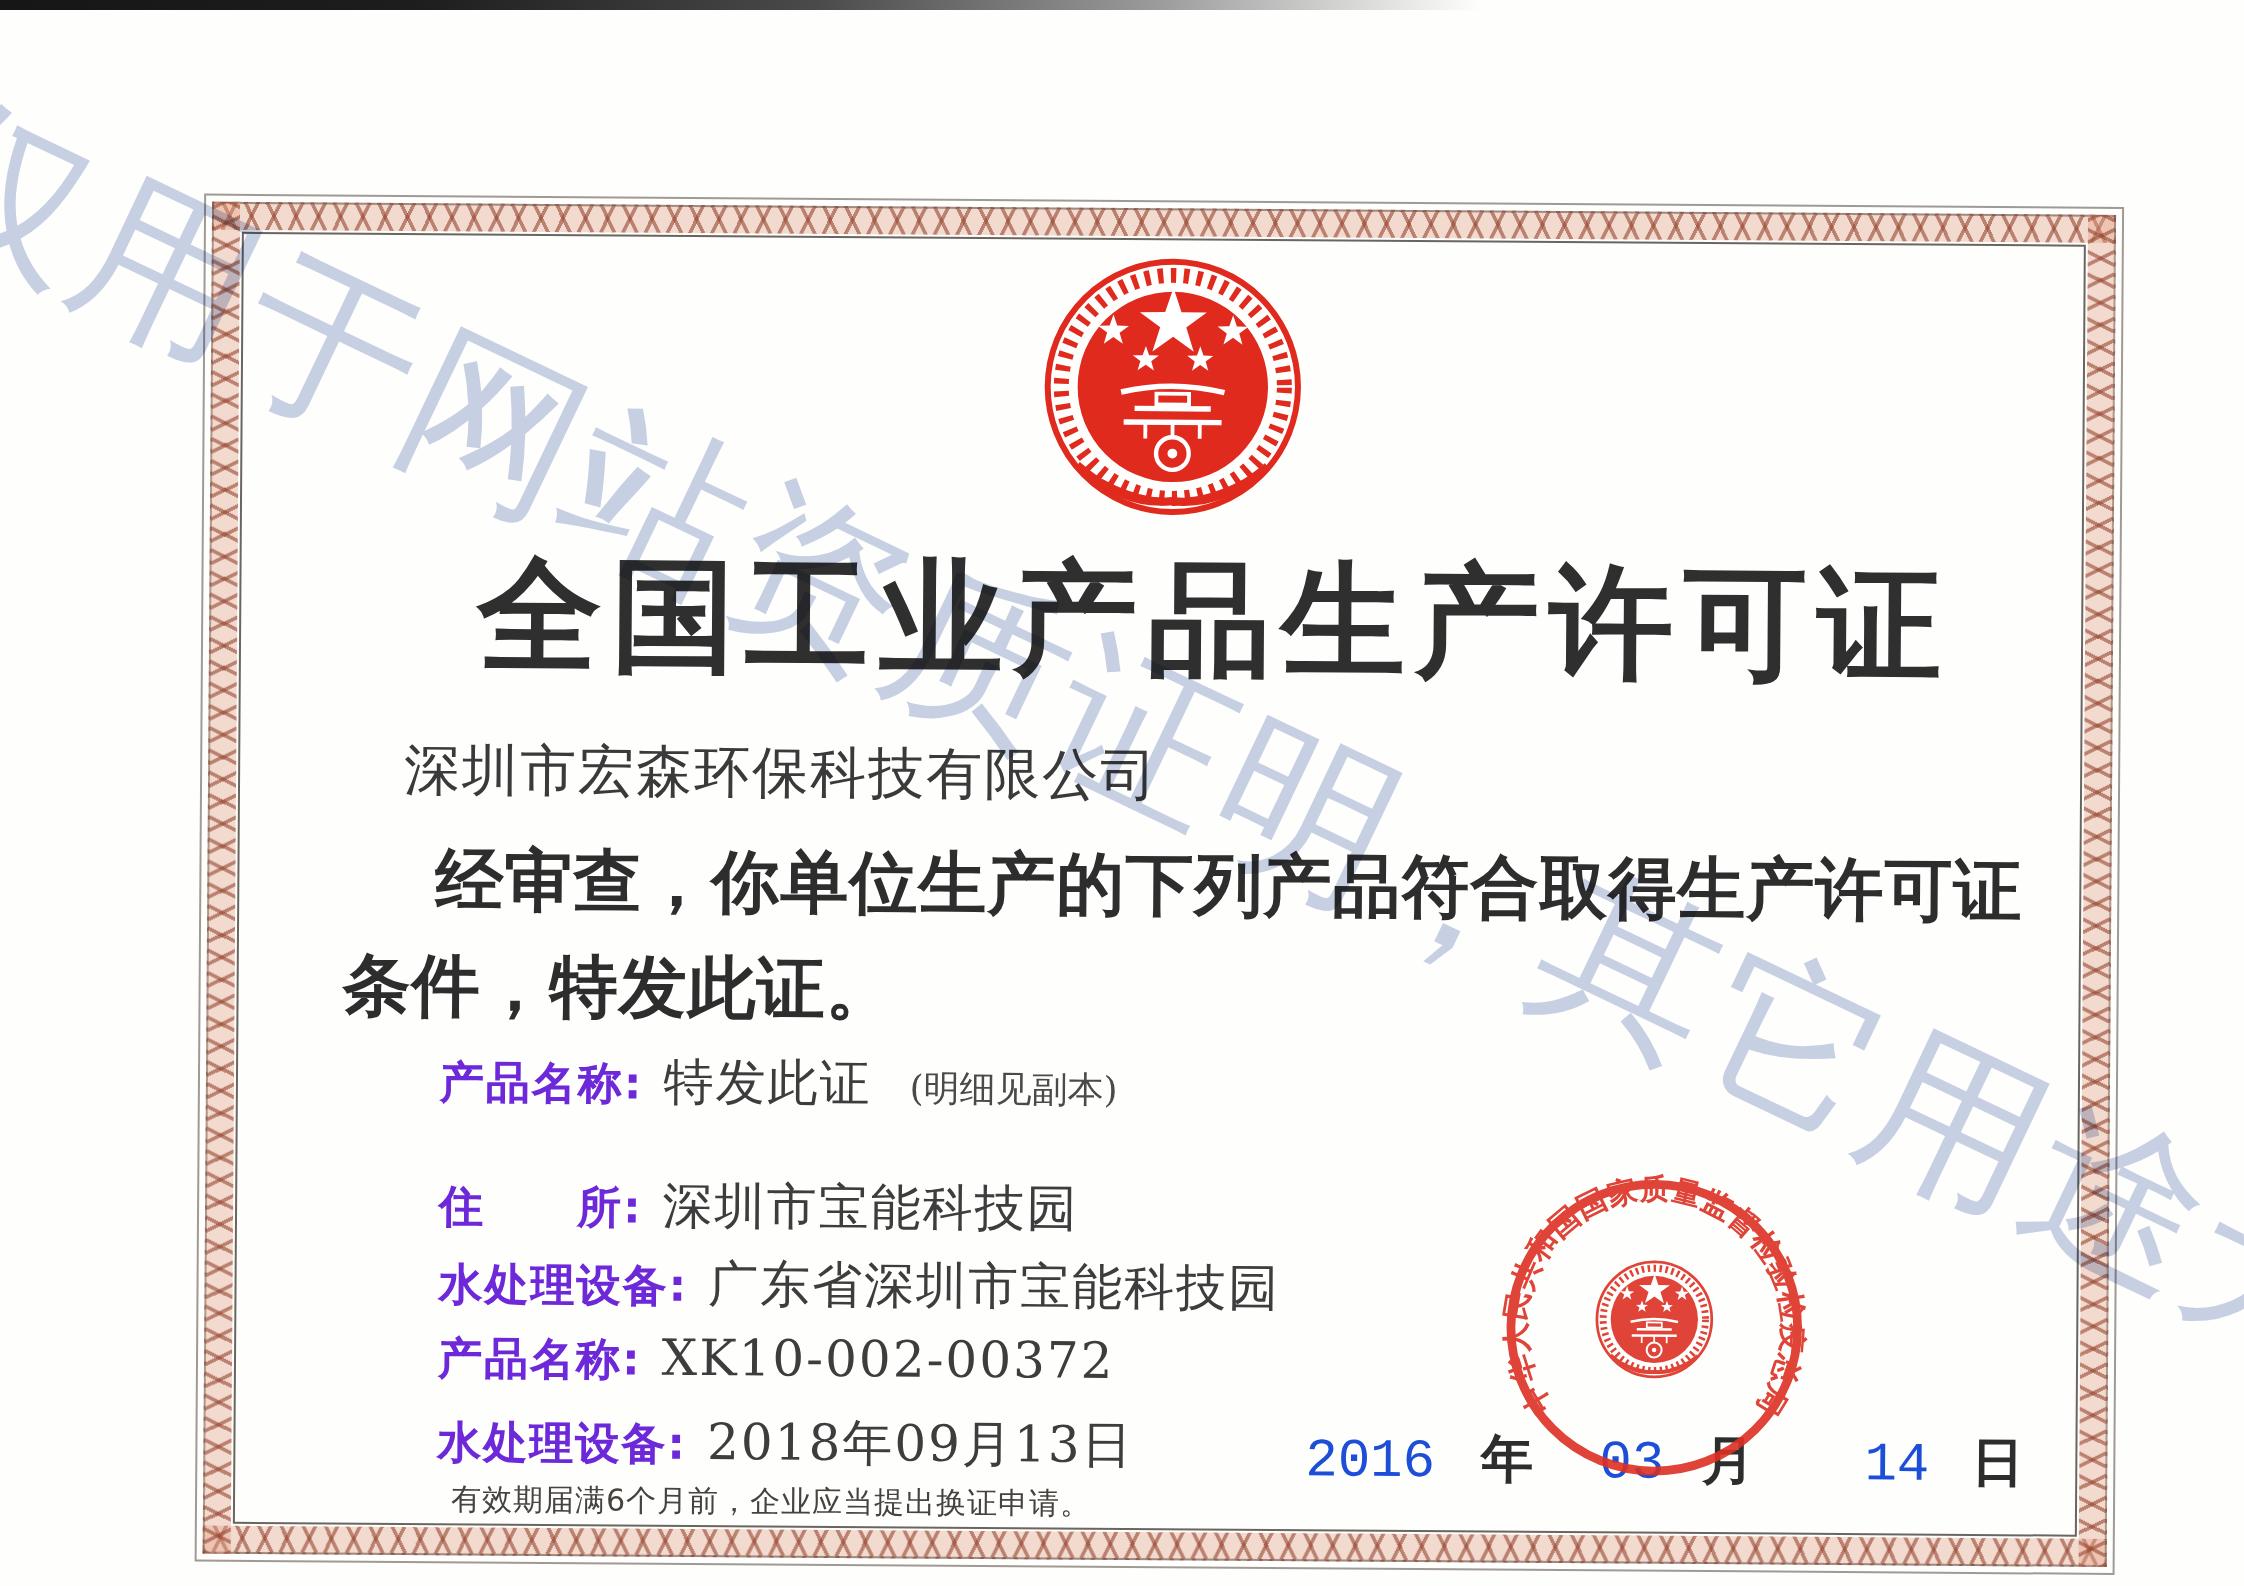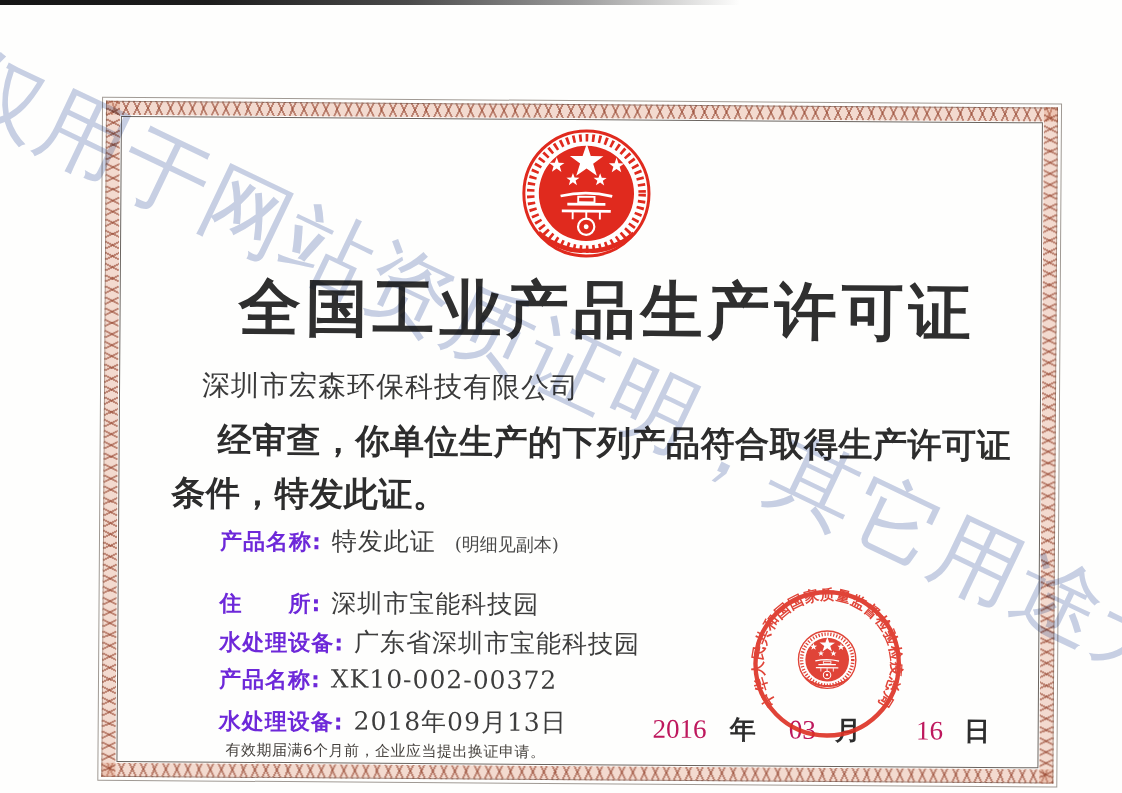--- a/index.html
+++ b/index.html
@@ -61,21 +61,21 @@
   .lbl{font-size:22px;font-weight:bold;color:#6d28d9;letter-spacing:1px;}
   .val{font-family:"DejaVu Serif",serif;font-size:25px;color:#3d3d3d;margin-left:10px;letter-spacing:1px;}
   .val-note{font-family:"DejaVu Serif",serif;font-size:18px;color:#4a4a4a;margin-left:19px;}
 
   .renewal-note{
     position:absolute;left:228px;top:743px;z-index:3;
     font-size:15px;color:#46423e;letter-spacing:0.5px;white-space:nowrap;
   }
 
   .date-line{position:absolute;left:655px;top:711px;z-index:3;white-space:nowrap;}
-  .date-num{font-family:Liberation Serif, serif;font-size:27px;color:#be185d;}
+  .date-num{font-family:Liberation Mono, monospace;font-size:27px;color:#1d4ed8;}
   .date-unit{font-size:26px;font-weight:bold;color:#2d2d2d;}
   .ml18{margin-left:18px;} .ml40{margin-left:28px;} .ml14{margin-left:14px;}
   .ml50{margin-left:50px;} .ml16{margin-left:16px;}
 
   .seal{position:absolute;left:751px;top:584px;width:156px;height:156px;z-index:6;opacity:.9;}
   .seal-text{font-size:15px;font-weight:bold;letter-spacing:0.5px;}
 
   
   .watermark{
     position:absolute;left:-18px;top:38px;z-index:30;
@@ -166,21 +166,21 @@
       <span class="lbl">水处理设备:</span><span class="val">2018年09月13日</span>
     </div>
 
     <div class="renewal-note">有效期届满6个月前，企业应当提出换证申请。</div>
 
     <div class="date-line">
       <span class="date-num">2016</span>
       <span class="date-unit ml18">年</span>
       <span class="date-num ml40">03</span>
       <span class="date-unit ml14">月</span>
-      <span class="date-num ml50">16</span>
+      <span class="date-num ml50">14</span>
       <span class="date-unit ml16">日</span>
     </div>
 
     <svg class="seal" viewBox="0 0 160 160">
       <circle cx="80" cy="80" r="73.5" fill="none" stroke="#dd3023" stroke-width="4.5"></circle>
       <path id="sealArc" d="M 28,120.6 A 66,66 0 1 1 132,120.6" fill="none"></path>
       <text class="seal-text" fill="#dd3023">
         <textPath href="#sealArc" xlink:href="#sealArc">中华人民共和国国家质量监督检验检疫总局</textPath>
       </text>
       <use href="#emblem-sym" xlink:href="#emblem-sym" x="48" y="45" width="64" height="64" color="#dd3023"></use>

